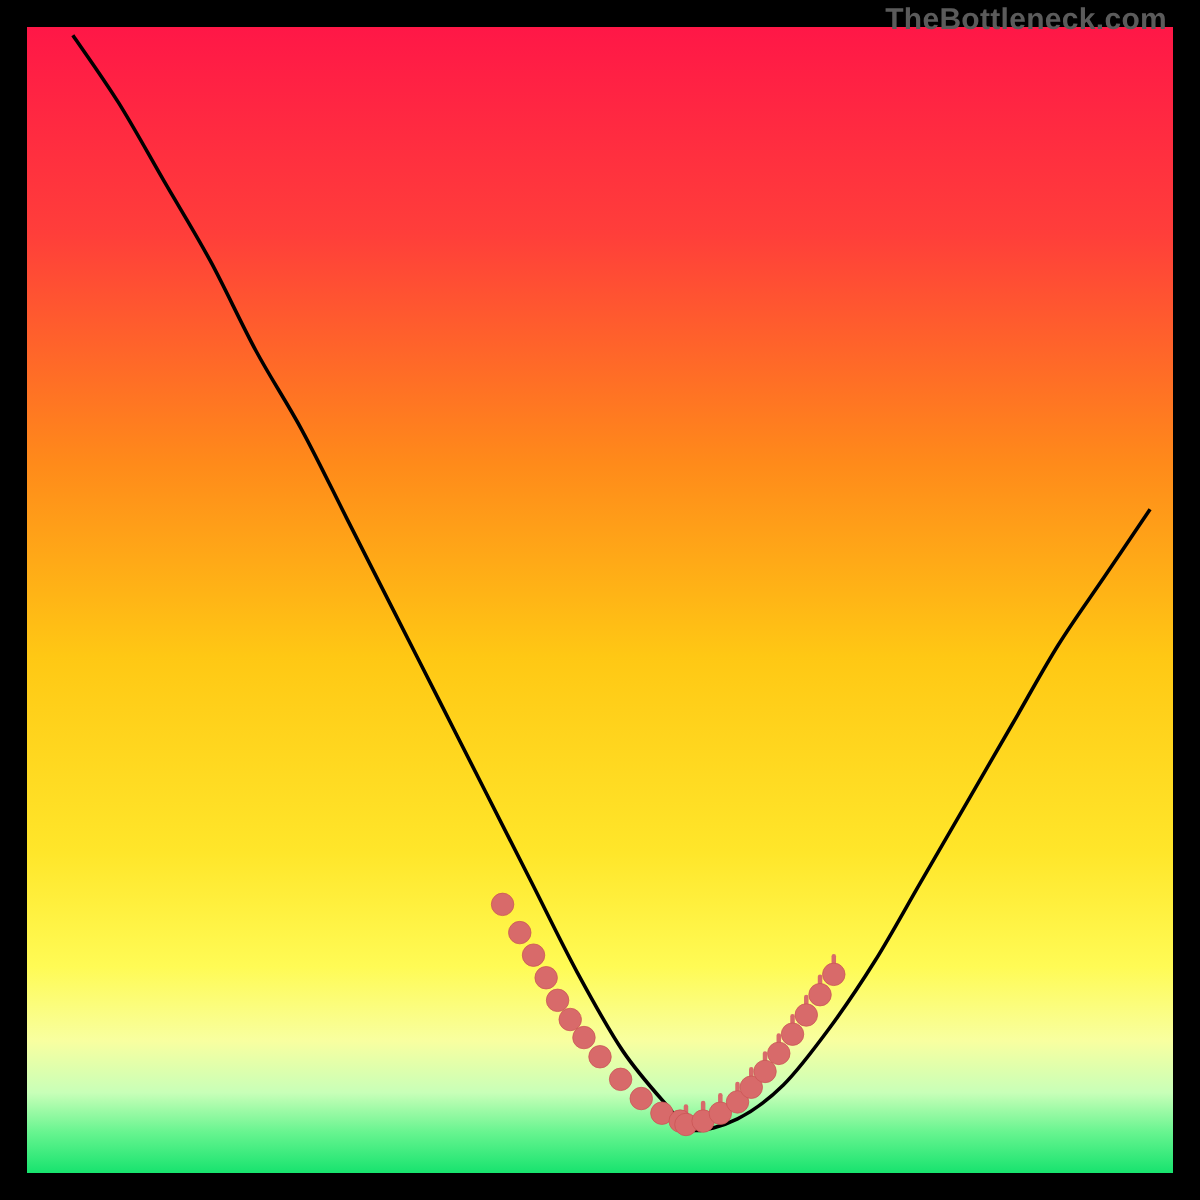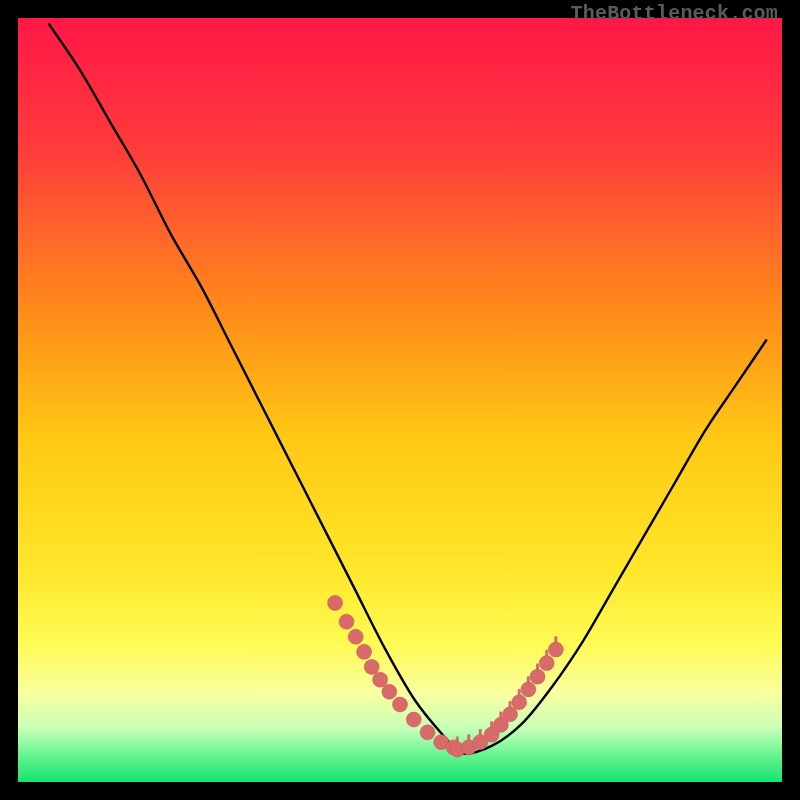--- a/index.html
+++ b/index.html
@@ -16,21 +16,21 @@
     left: 0;
     width: 800px;
     height: 800px;
     box-sizing: border-box;
     border: 18px solid #000;
   }
   .watermark {
     position: absolute;
     top: 2px;
     right: 22px;
-    font-family: Liberation Mono, monospace;
+    font-family: Liberation Sans, sans-serif;
     font-size: 20px;
     font-weight: bold;
     color: #5b5b5b;
     letter-spacing: 0.2px;
     z-index: 10;
     text-align: right;
   }
   svg {
     display: block;
   }

